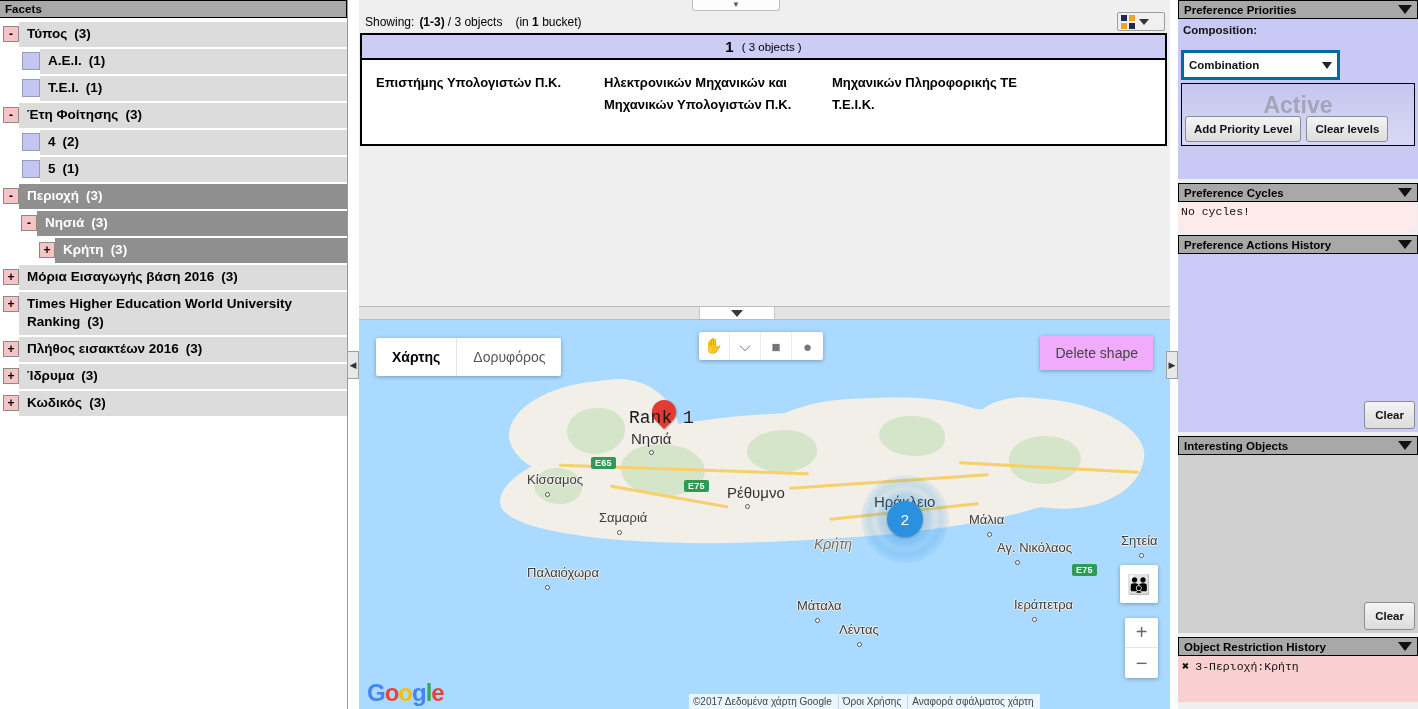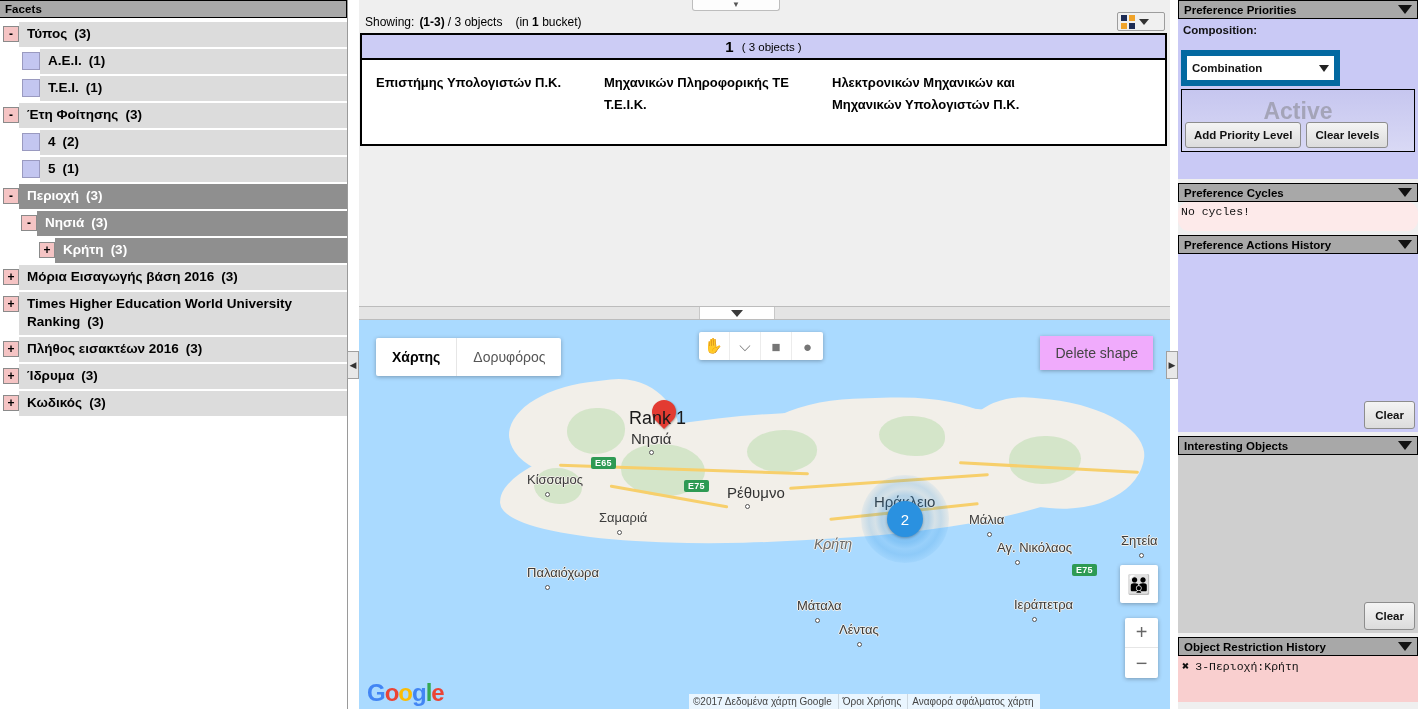--- a/index.html
+++ b/index.html
@@ -234,21 +234,21 @@
   #rank-pin {
     position: absolute; left: 293px; top: 80px; z-index: 14;
   }
   .pin {
     width: 24px; height: 24px; background: #e33b32;
     border-radius: 50% 50% 50% 0; transform: rotate(-45deg);
     box-shadow: 0 1px 2px rgba(0,0,0,.35);
   }
   #rank-label {
     position: absolute; left: 270px; top: 88px; z-index: 15;
-    font-size: 18px; color: #1a1a1a; white-space: nowrap;
+    font-size: 18px; color: #1a1a1a; white-space: nowrap; font-family: Liberation Mono, monospace;
   }
   #cluster-2 {
     position: absolute; left: 528px; top: 181px; z-index: 14;
   }
   .cluster-halo {
     position: absolute; left: -26px; top: -26px;
     width: 88px; height: 88px; border-radius: 50%;
     background: radial-gradient(circle,
       rgba(42,145,224,.30) 38%, rgba(42,145,224,.14) 48%,
       rgba(42,145,224,.22) 58%, rgba(42,145,224,.08) 70%,
@@ -318,21 +318,21 @@
   .rp-body.pink { background: #fdeaea; border-radius: 11px; }
   .rp-body.pinkdark { background: #f9cfcf; }
   .rp-body.grey { background: #cfcfcf; }
   .rp-body.lavender { background: #cbcbf7; }
   .composition-lbl {
     font-size: 11.5px; font-weight: bold; color: #111;
     padding: 5px 0 0 5px;
   }
   .select-box {
     margin: 14px 3px 0 3px; height: 21px; background: #fff;
-    border: 6px solid #0369a1; display: flex; align-items: center;
+    border: 3px solid #0369a1; display: flex; align-items: center;
     justify-content: space-between; padding: 12px 5px;
     font-size: 11.5px; font-weight: bold; color: #111; cursor: pointer;
     width: 159px;
   }
   .select-box .caret { width:0;height:0;border-left:5px solid transparent;
     border-right:5px solid transparent;border-top:7px solid #222; }
   .active-zone {
     margin: 3px 3px 0 3px; height: 63px;
     border: 1px solid #000;
     background: linear-gradient(#c6c6ef, #d9d9f5);
@@ -473,22 +473,22 @@
       <span class="caret-dn"></span>
     </div>
 
     <div id="bucket-area">
       <div id="bucket-header">
         <span class="bnum">1</span>
         <span class="bcnt">( 3 objects )</span>
       </div>
       <div id="objects-grid">
           <div class="obj-cell">Επιστήμης Υπολογιστών Π.Κ.</div>
+          <div class="obj-cell">Ηλεκτρονικών Μηχανικών και Μηχανικών Υπολογιστών Π.Κ.</div>
           <div class="obj-cell">Μηχανικών Πληροφορικής ΤΕ Τ.Ε.Ι.Κ.</div>
-          <div class="obj-cell">Ηλεκτρονικών Μηχανικών και Μηχανικών Υπολογιστών Π.Κ.</div>
         </div>
     </div>
 
     <div id="divider">
       <div id="divider-handle">
         <span class="caret-dn-sm"></span>
       </div>
     </div>
 
     <div id="map">

